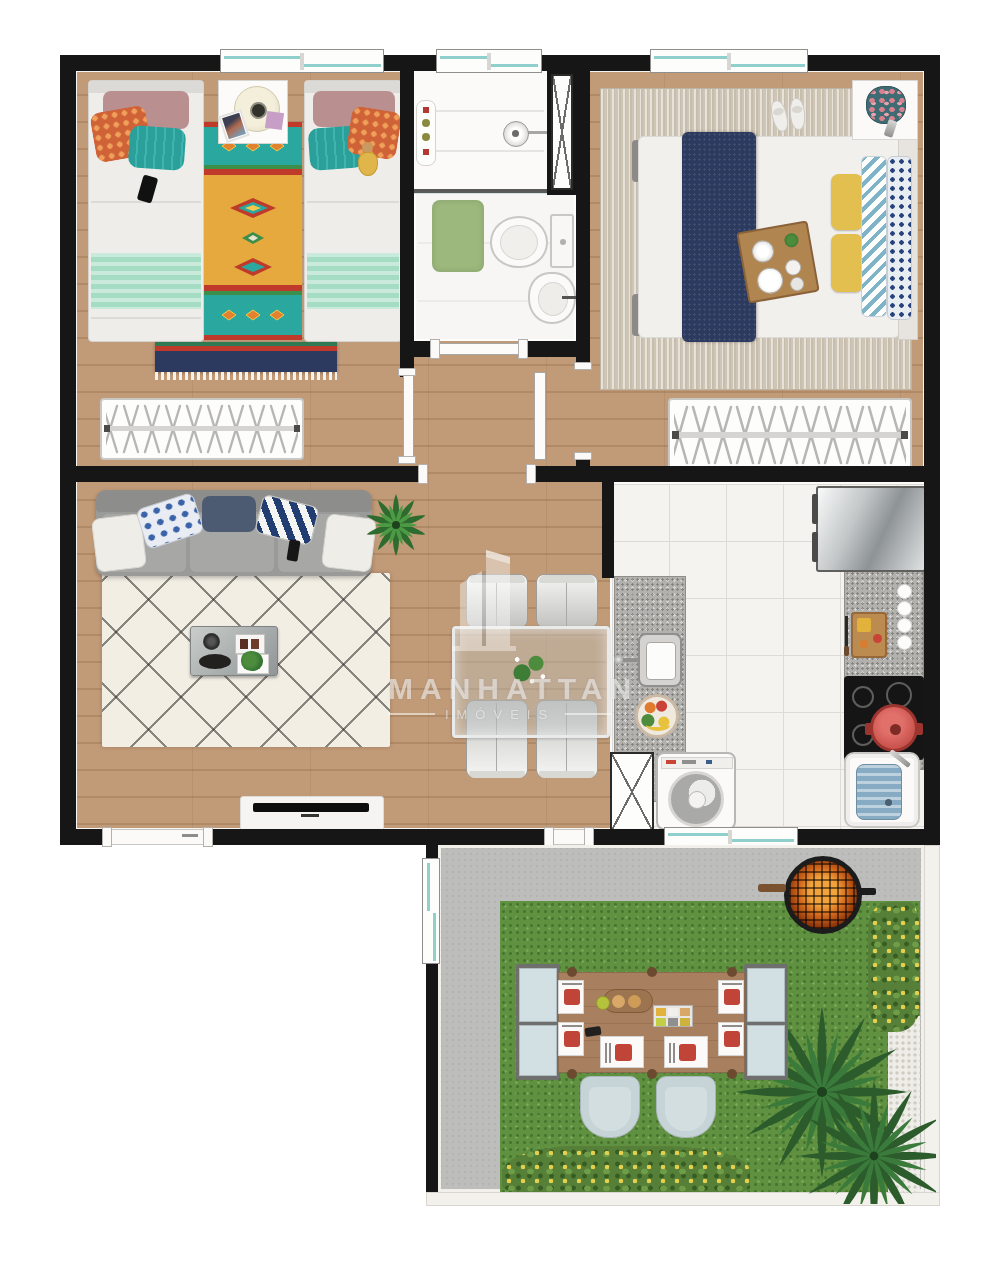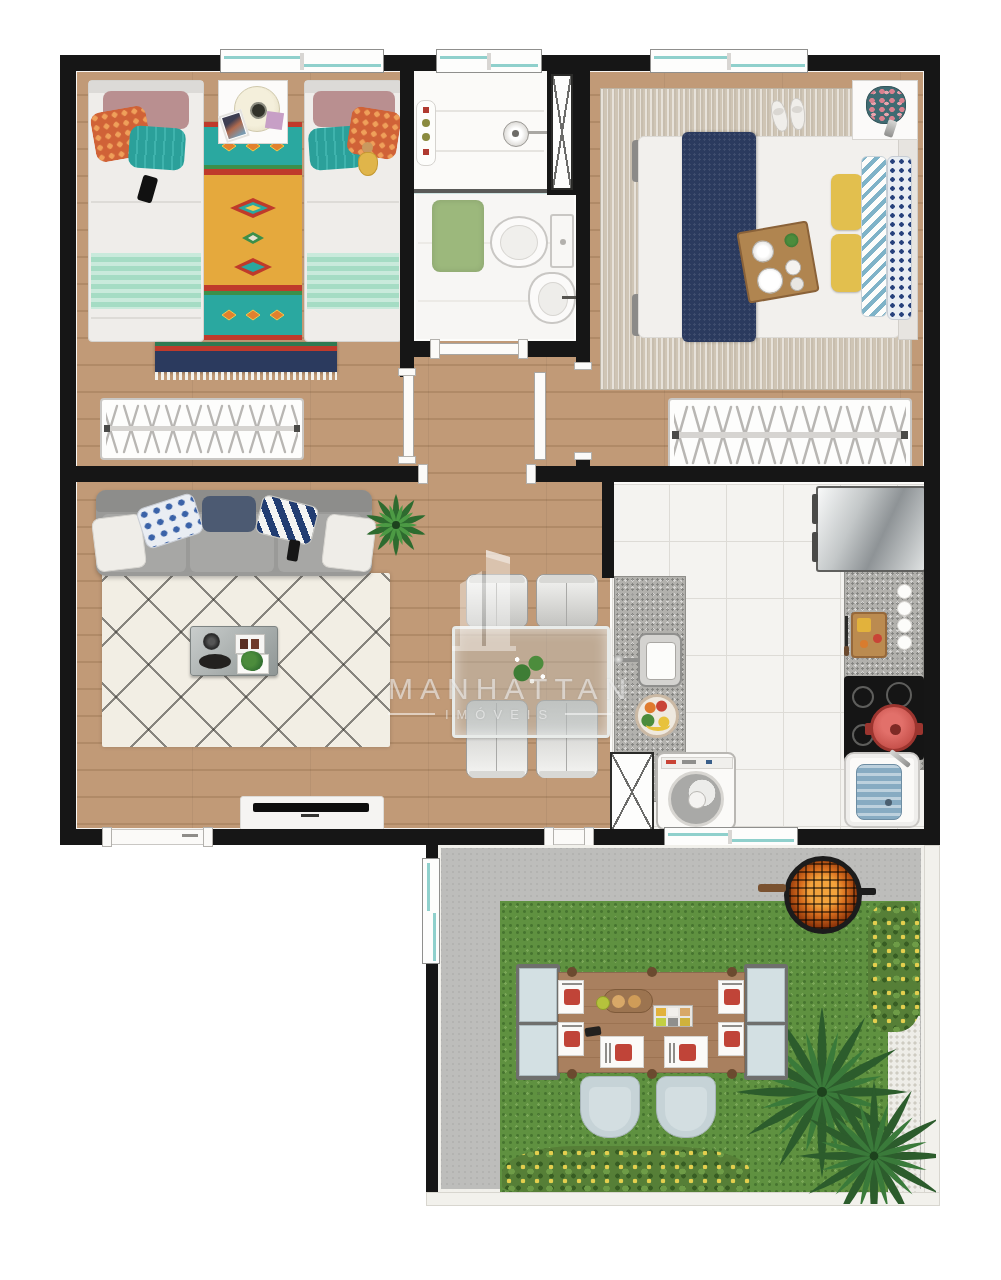--- a/index.html
+++ b/index.html
@@ -606,20 +606,20 @@
 
   <svg class="abs" style="left:452px;top:550px;opacity:.8;" width="64" height="112" viewBox="0 0 64 112">
     <g fill="rgba(255,255,255,.5)">
       <polygon points="34,0 58,7 58,96 34,96"></polygon>
       <polygon points="8,34 30,21 30,96 8,96"></polygon>
       <rect y="96" width="64" height="5"></rect>
     </g>
     <rect x="30" y="21" width="4" height="75" fill="rgba(110,110,110,.28)"></rect>
     <polygon points="34,0 58,7 58,14 34,7" fill="rgba(255,255,255,.65)"></polygon>
   </svg>
-  <div class="abs watermark-text" style="left:388px;top:672px;width:228px;height:34px;font-size:30px;font-weight:400;letter-spacing:7px;text-align:center;white-space:nowrap;">MANHATTAN</div>
+  <div class="abs watermark-text" style="left:388px;top:672px;width:228px;height:34px;font-size:30px;font-weight:700;letter-spacing:7px;text-align:center;white-space:nowrap;">MANHATTAN</div>
   <div class="abs wm-sub" style="left:388px;top:706px;width:224px;height:16px;">
     <div class="ln"></div>
     <span class="watermark-text" style="font-size:13px;letter-spacing:8px;">IMÓVEIS</span>
     <div class="ln"></div>
   </div>
 
 </div>
 
 </body></html>

